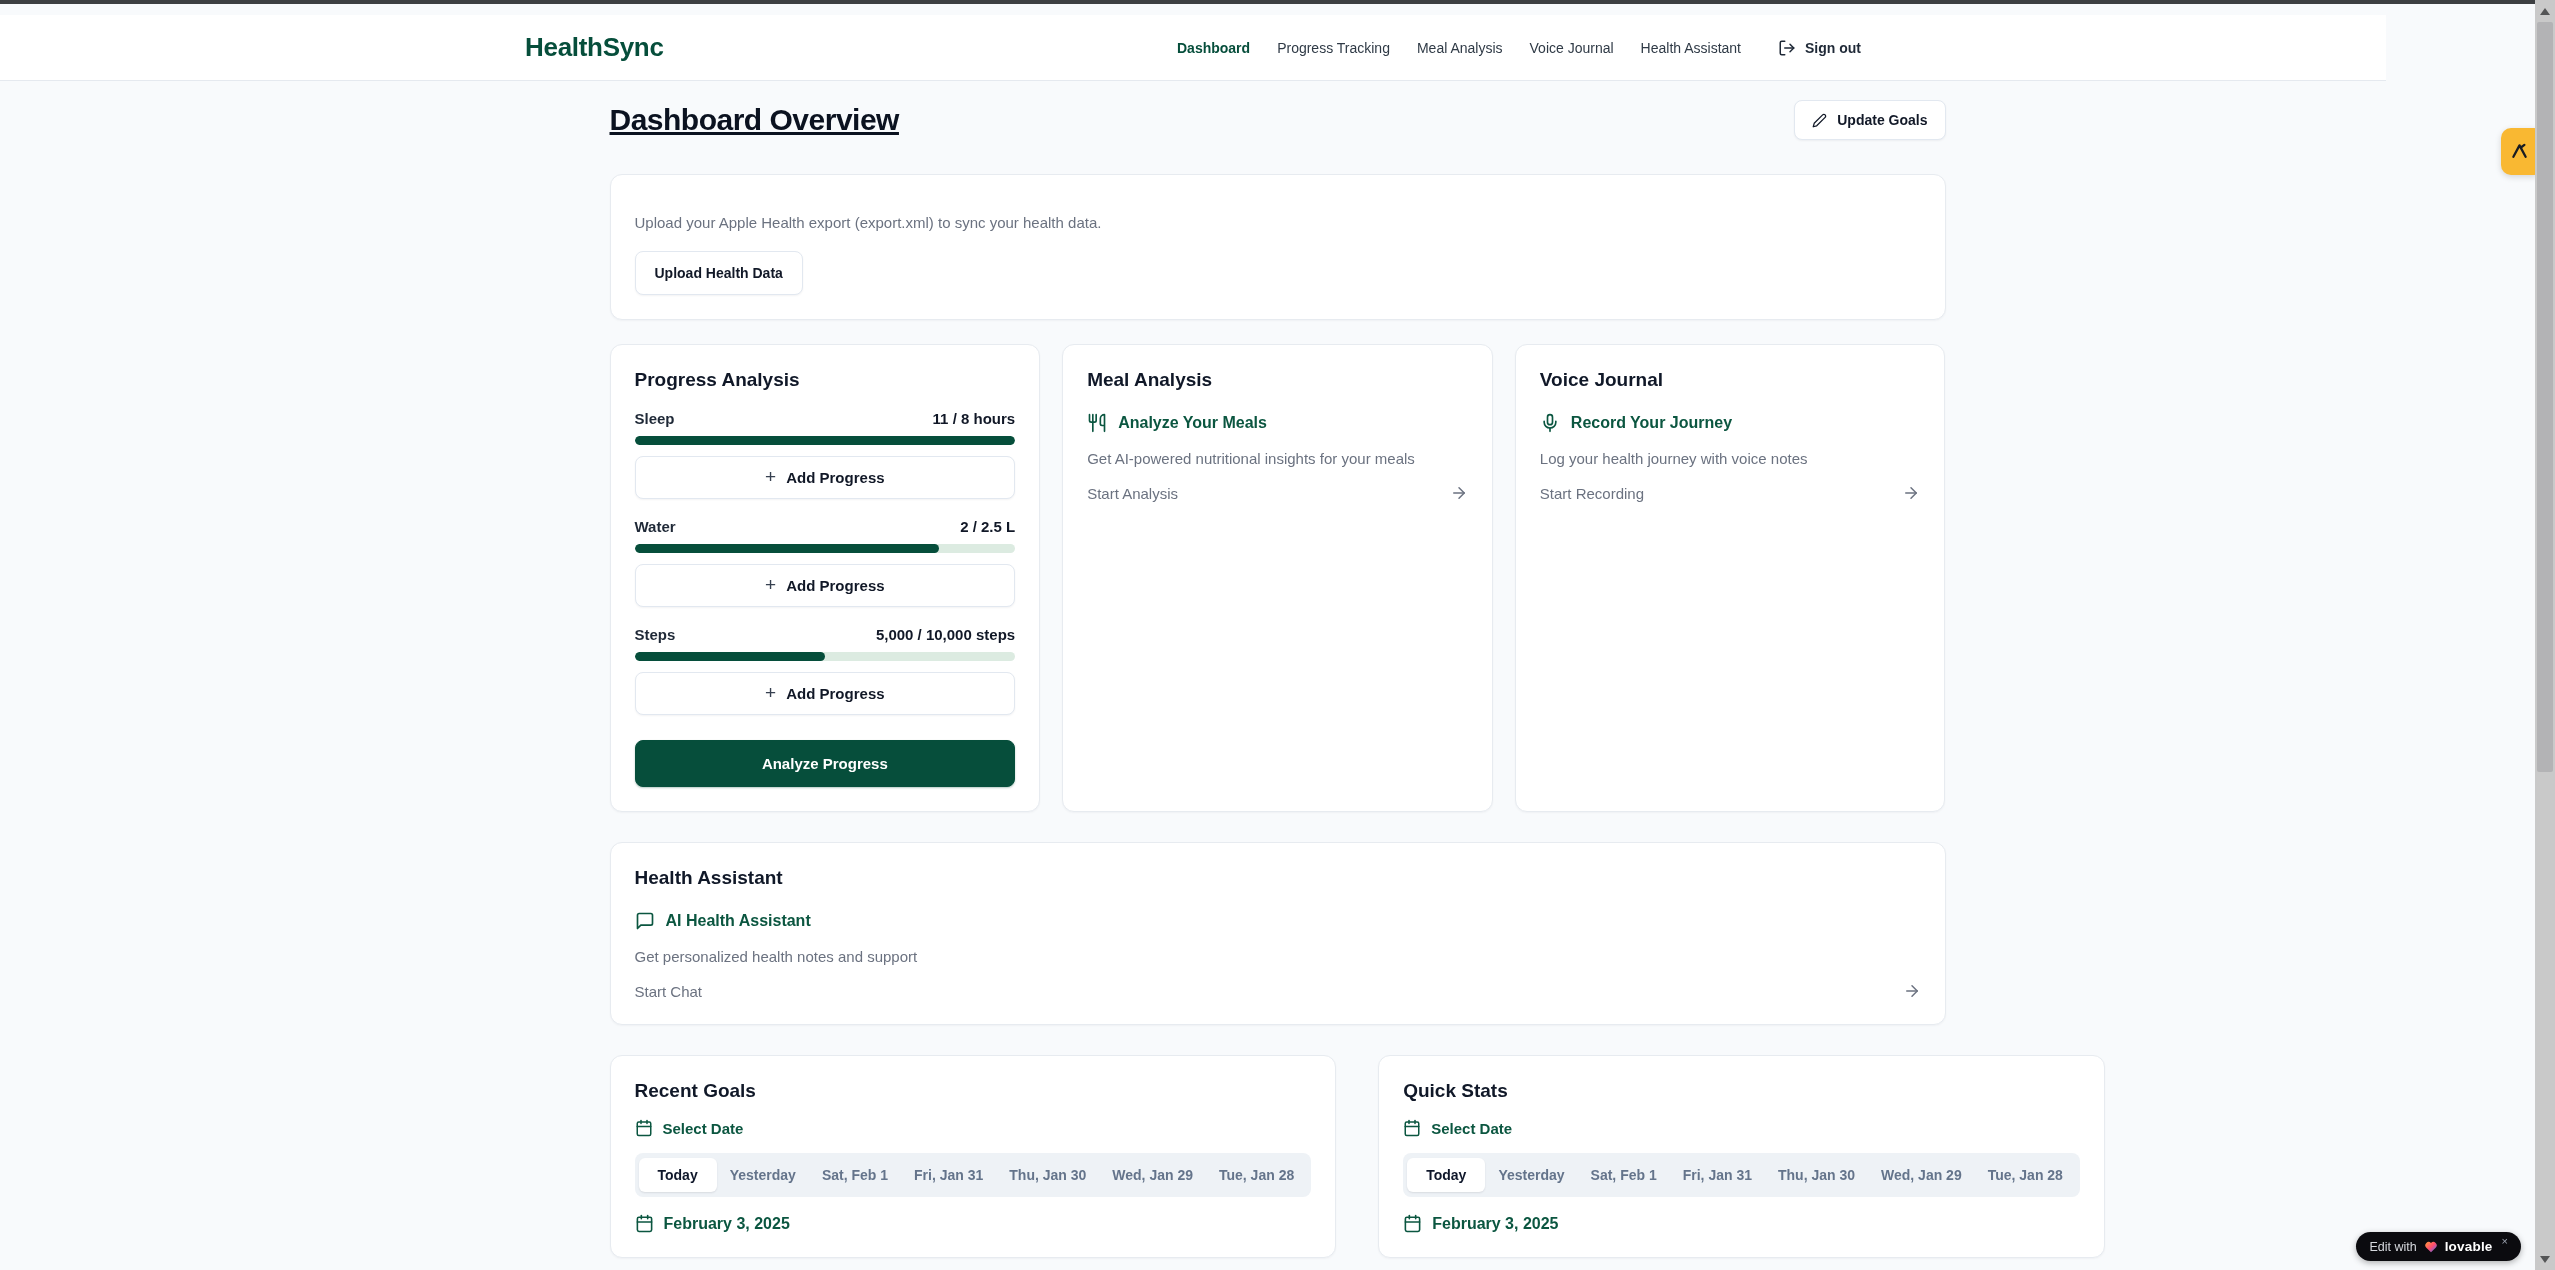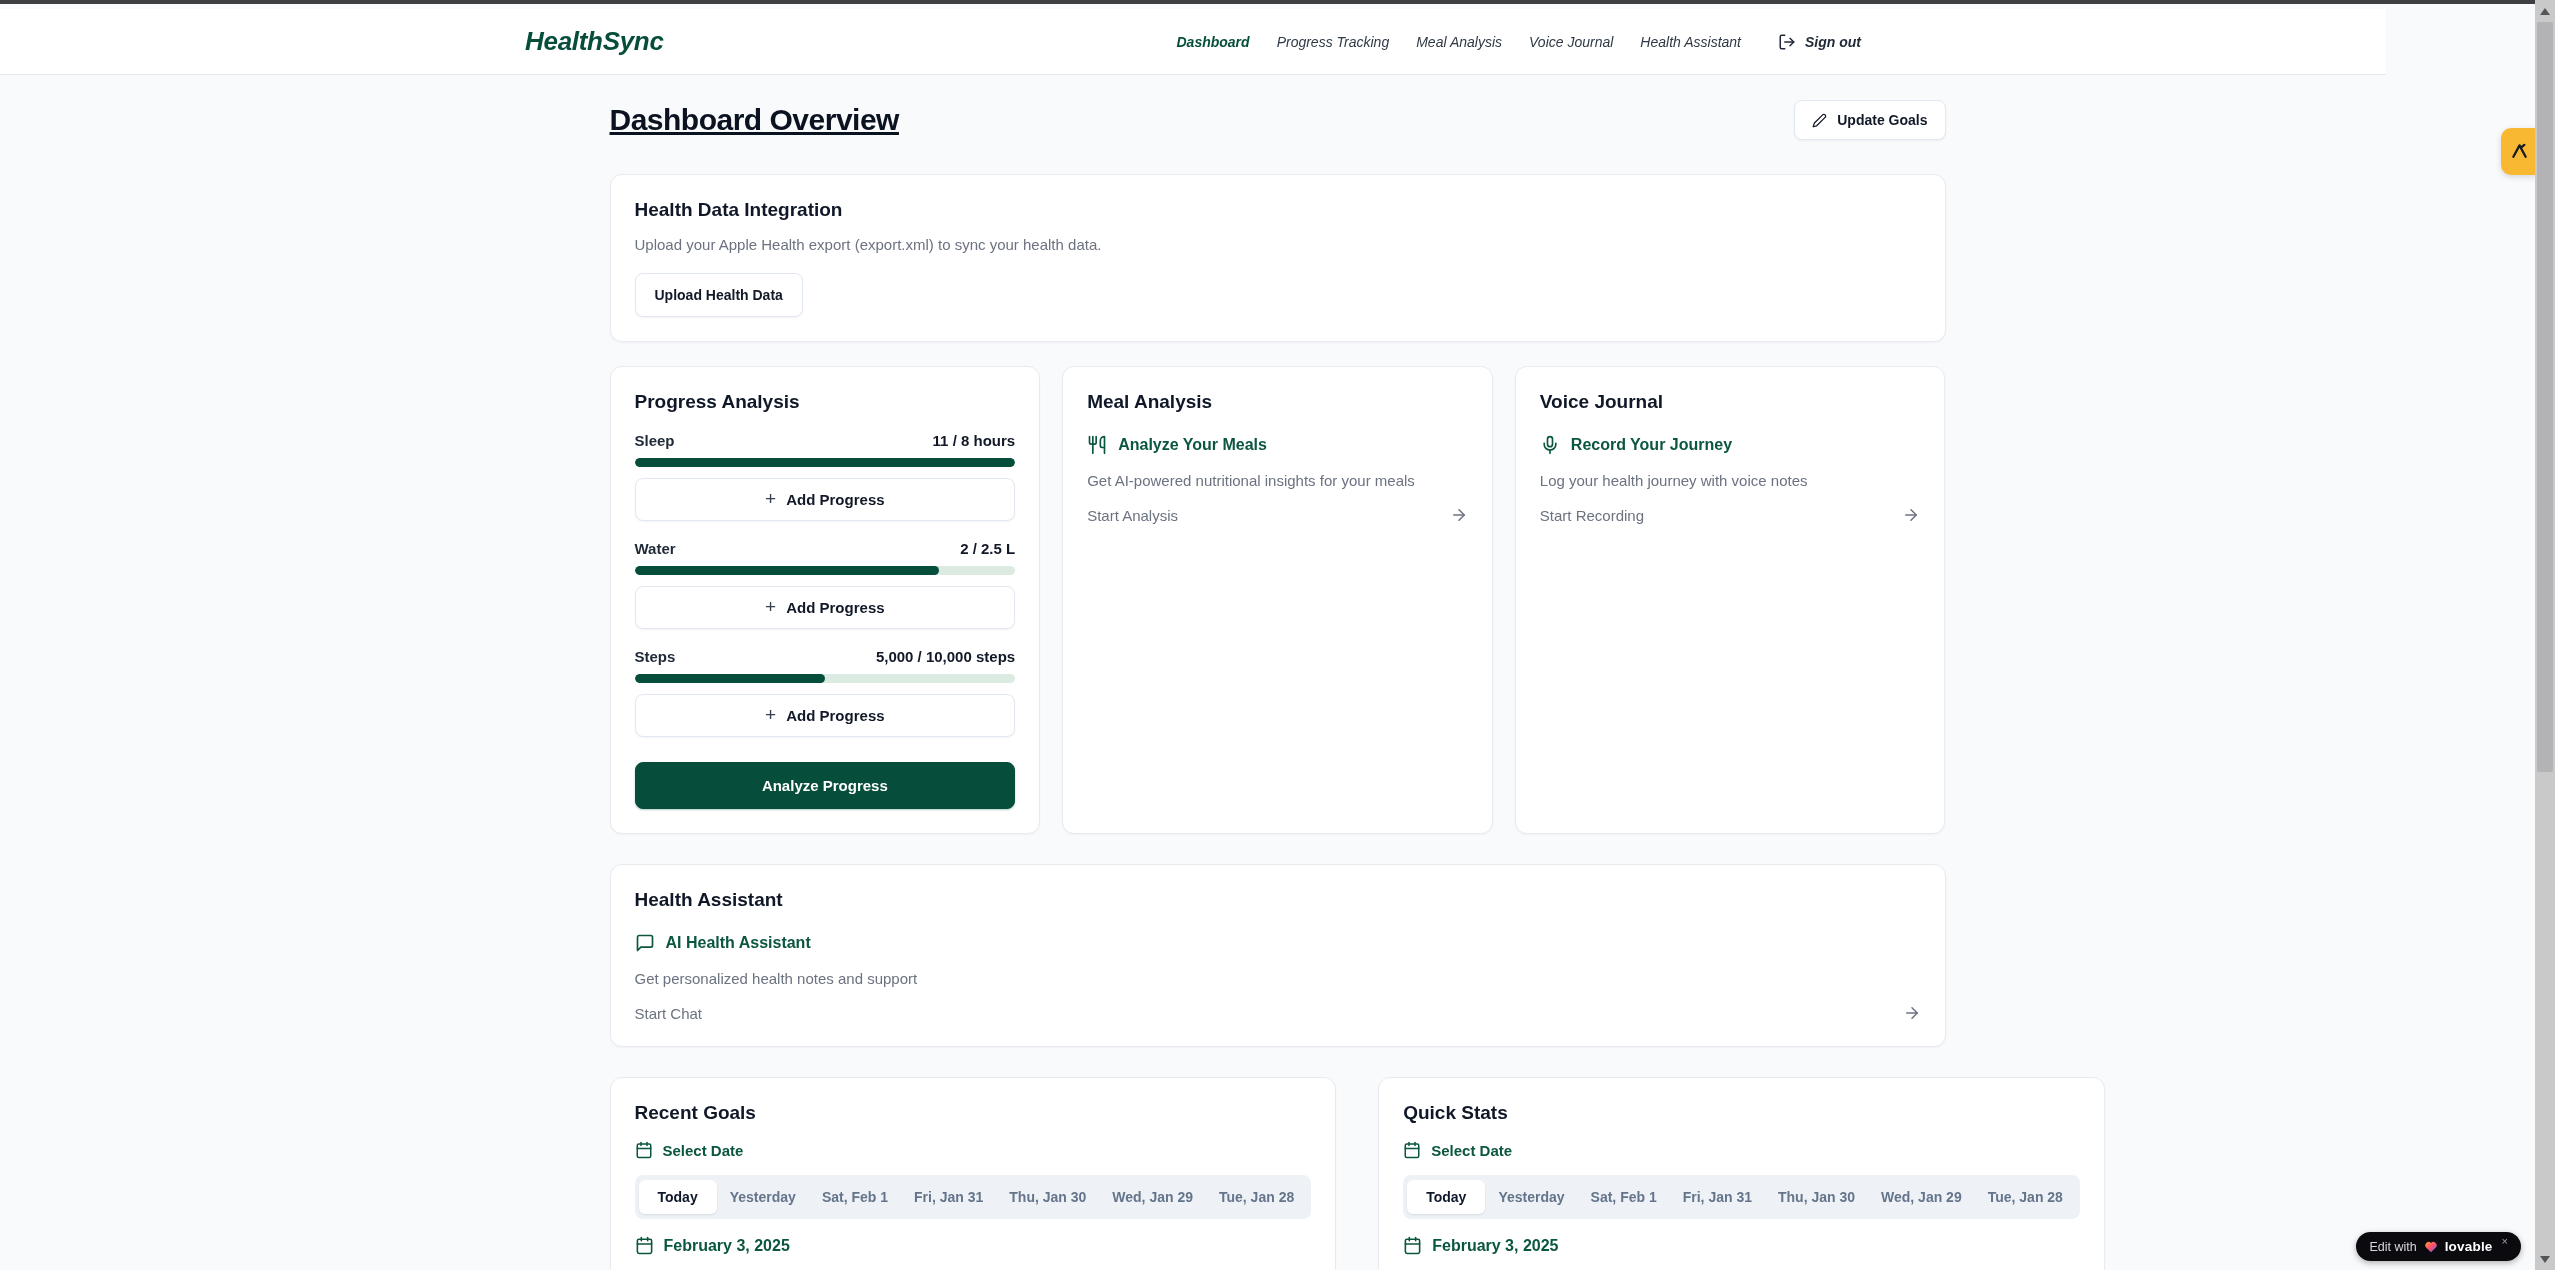--- a/index.html
+++ b/index.html
@@ -7,22 +7,22 @@
   body {
     font-family:"Liberation Sans", sans-serif;
     background:#f8fafc;
     color:#0f172a;
     position:relative;
   }
   .top-strip { position:absolute; top:0; left:0; width:2535px; height:4px; background:#3d3f42; z-index:60; }
 
   
   header.appbar {
-    position:absolute; top:9px; left:0; width:2386px; height:66px;
-    background:#ffffff; border-bottom:1px solid #e5e9ef; z-index:50;font-style:italic;
+    position:absolute; top:15px; left:0; width:2386px; height:66px;
+    background:#ffffff; border-bottom:1px solid #e5e9ef; z-index:50;
   }
   .header-inner {
     width:1336px; margin:0 auto; height:100%;
     display:flex; align-items:center; justify-content:space-between;
   }
   .logo { font-size:26px; font-weight:800; color:#064e3b; letter-spacing:-0.3px; cursor:pointer; }
   nav.mainnav { display:flex; align-items:center; gap:27px; }
   .nav-link { font-size:14px; font-weight:500; color:#2f3a46; text-decoration:none; cursor:pointer; }
   .nav-link.active { color:#064e3b; font-weight:700; }
   .signout { display:flex; align-items:center; gap:9px; margin-left:10px; cursor:pointer; }
@@ -139,21 +139,20 @@
       <span class="icon">
         <svg width="15" height="15" viewBox="0 0 24 24" fill="none" stroke="#111827" stroke-width="2" stroke-linecap="round" stroke-linejoin="round">
           <path d="M17 3a2.828 2.828 0 1 1 4 4L7.5 20.5 2 22l1.5-5.5L17 3z"></path>
         </svg>
       </span>
       <span>Update Goals</span>
     </button>
   </div>
 
   <section class="card integration">
-    <div class="card-title">Health Data Integration</div>
     <div class="muted">Upload your Apple Health export (export.xml) to sync your health data.</div>
     <button class="btn btn-upload">Upload Health Data</button>
   </section>
 
   <section class="grid3">
 
     <div class="card">
       <div class="card-title">Progress Analysis</div>
 
       <div class="metric">

